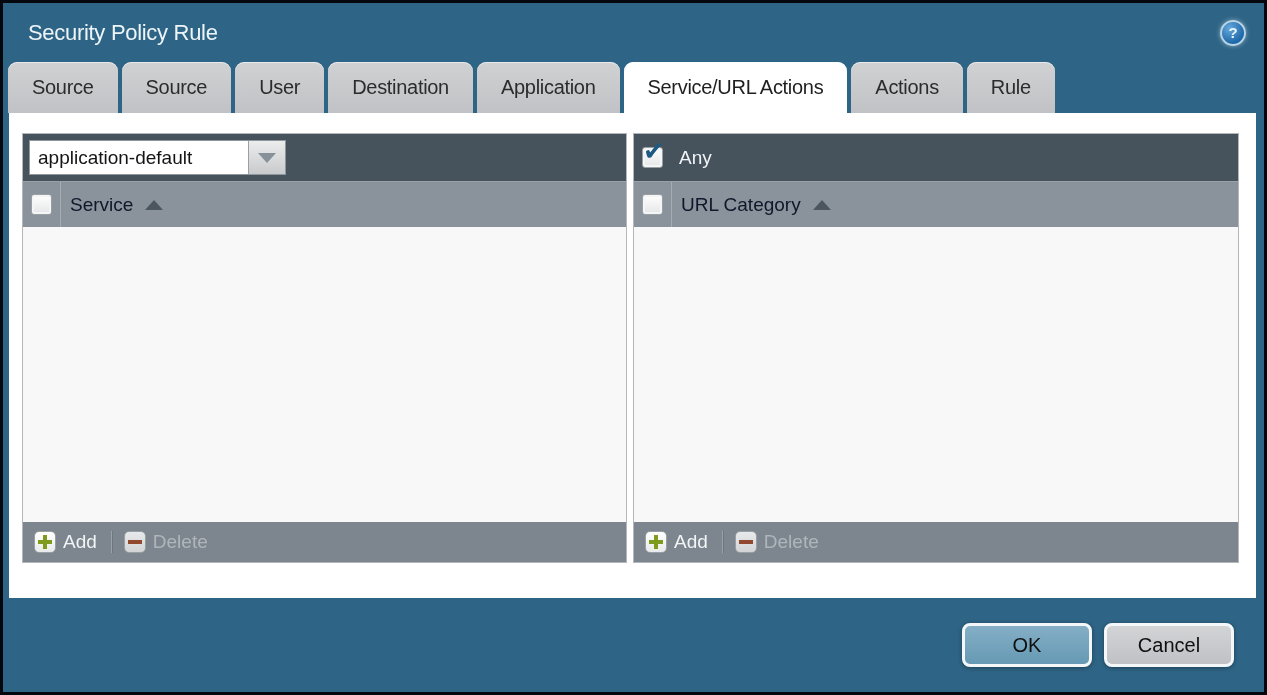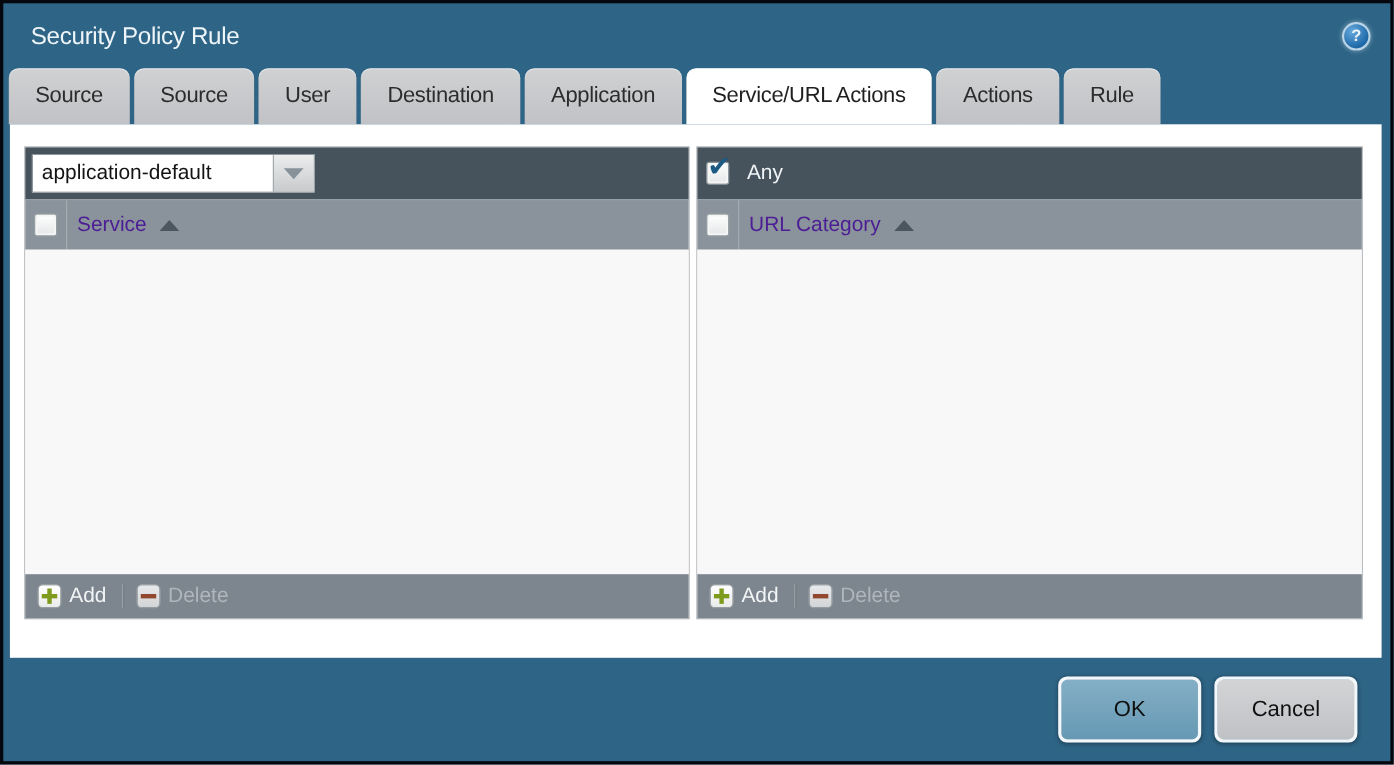--- a/index.html
+++ b/index.html
@@ -153,21 +153,21 @@
     margin-left: 16px;
   }
 
   
   .ghead {
     height: 46px;
     flex: 0 0 46px;
     background: #8a939b;
     display: flex;
     align-items: center;
-    color: #4c1d95;
+    color: #0f172a;
     font-size: 19px;
     border-top: 1px solid #9aa2a9;
   }
   .ghead .cb-col {
     width: 38px;
     flex: 0 0 38px;
     display: flex;
     align-items: center;
     justify-content: center;
     align-self: stretch;
@@ -242,21 +242,21 @@
 
   
   .action-row {
     flex: 1 1 auto;
     display: flex;
     align-items: center;
     justify-content: flex-end;
     padding-right: 30px;
   }
   .btn {
-    height: 60px;
+    height: 44px;
     min-width: 130px;
     border-radius: 8px;
     border: 3px solid #f4f7f9;
     font-size: 20px;
     color: #101010;
     font-family: "Liberation Sans", sans-serif;
     cursor: pointer;
     box-shadow: 0 1px 4px rgba(0,0,0,.35);
   }
   .btn.ok { background: linear-gradient(#84afc6, #6699b4); margin-right: 12px; }

